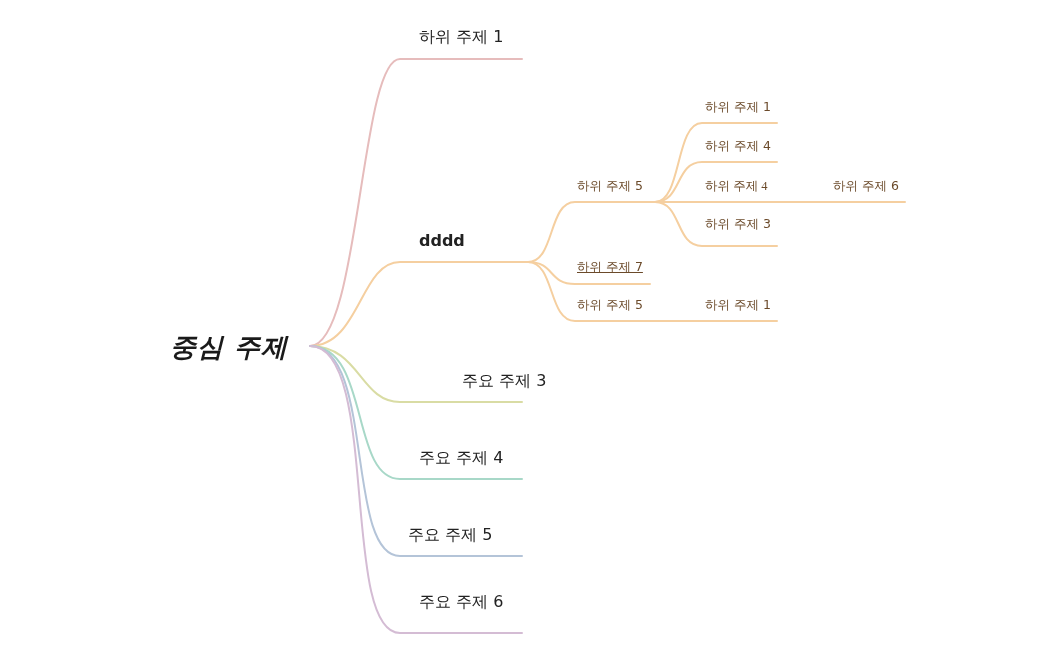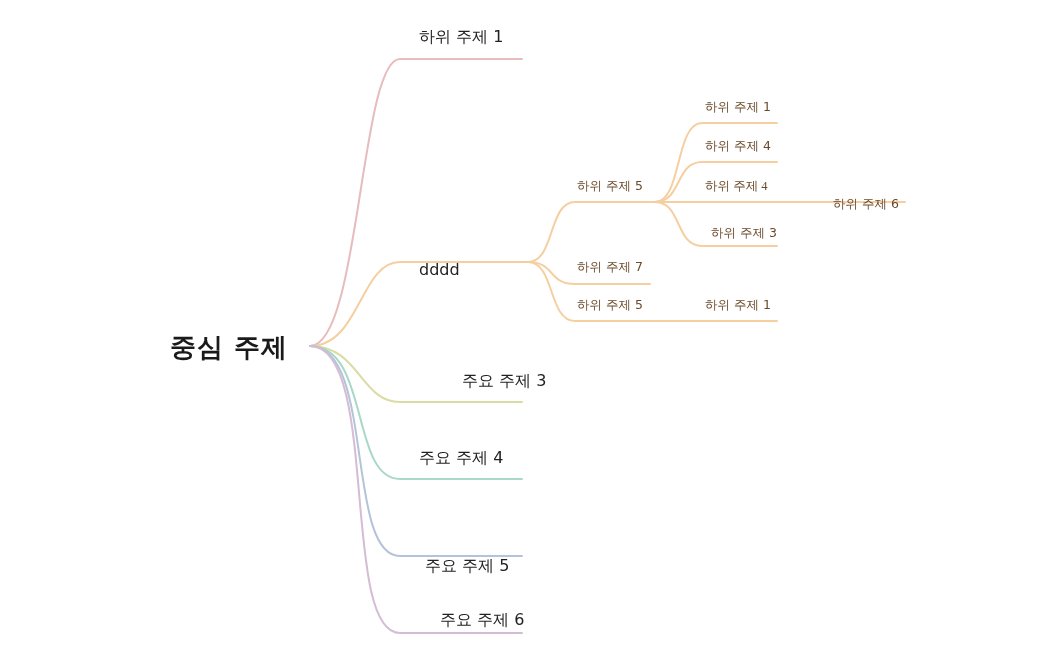--- a/index.html
+++ b/index.html
@@ -2,21 +2,21 @@
 <html><head>
 <meta charset="utf-8">
 <style>
   html, body { margin: 0; padding: 0; background: #ffffff; }
   body { width: 1049px; height: 650px; position: relative; overflow: hidden;
          font-family: "DejaVu Sans", "Liberation Sans", sans-serif; }
   svg.links { position: absolute; left: 0; top: 0; }
   .node { position: absolute; white-space: nowrap; cursor: pointer; }
   .central { font-size: 26px; font-weight: bold; color: #1a1a1a; letter-spacing: 1px; }
   .main { font-size: 16px; color: #222222; }
-  .dddd { font-weight: normal; margin-top: 29px; }
+  .dddd { font-weight: bold; }
   .sub { font-size: 12.5px; color: #6b4a2a; }
 </style>
 </head>
 <body>
 
 <svg class="links" width="1049" height="650">
   <g fill="none" stroke-width="2" stroke-linecap="round">
 
     <path stroke="#e6bcbc" d="M310 346 C 360 346, 360 59, 400 59 L 522 59"></path>
     <path stroke="#f5cfa0" d="M310 346 C 360 346, 360 262, 400 262 L 528 262"></path>
@@ -31,31 +31,31 @@
       <path d="M528 262 C 555 262, 548 321, 575 321 L 777 321"></path>
 
       <path d="M655 202 C 682 202, 675 123, 702 123 L 777 123"></path>
       <path d="M655 202 C 682 202, 675 162, 702 162 L 777 162"></path>
       <path d="M655 202 L 905 202"></path>
       <path d="M655 202 C 682 202, 675 246, 702 246 L 777 246"></path>
     </g>
   </g>
 </svg>
 
-<div class="node central" style="left:170px; top:330px;">중심 주제</div>
+<div class="node central" style="left:170px; top:330px;font-style:italic;">중심 주제</div>
 
 <div class="node main" style="left:419px; top:27px;">하위 주제 1</div>
 <div class="node main dddd" style="left:419px; top:231px;">dddd</div>
 <div class="node main" style="left:419px; top:371px;margin-left:43px;">주요 주제 3</div>
 <div class="node main" style="left:419px; top:448px;">주요 주제 4</div>
-<div class="node main" style="left:425px; top:525px;margin-top:31px;">주요 주제 5</div>
-<div class="node main" style="left:419px; top:610px;margin-left:21px;">주요 주제 6</div>
+<div class="node main" style="left:408px; top:525px;">주요 주제 5</div>
+<div class="node main" style="left:419px; top:592px;">주요 주제 6</div>
 
 <div class="node sub" style="left:577px; top:178px;">하위 주제 5</div>
-<div class="node sub" style="left:577px; top:259px;">하위 주제 7</div>
+<div class="node sub" style="left:577px; top:259px;text-decoration:underline;">하위 주제 7</div>
 <div class="node sub" style="left:577px; top:297px;">하위 주제 5</div>
 
 <div class="node sub" style="left:705px; top:99px;">하위 주제 1</div>
 <div class="node sub" style="left:705px; top:138px;">하위 주제 4</div>
 <div class="node sub" style="left:705px; top:178px;font-family:Liberation Serif, serif;">하위 주제 4</div>
-<div class="node sub" style="left:705px; top:225px;margin-left:6px;">하위 주제 3</div>
-<div class="node sub" style="left:833px; top:178px;margin-top:18px;">하위 주제 6</div>
+<div class="node sub" style="left:705px; top:216px;">하위 주제 3</div>
+<div class="node sub" style="left:833px; top:178px;">하위 주제 6</div>
 <div class="node sub" style="left:705px; top:297px;">하위 주제 1</div>
 
 </body></html>

